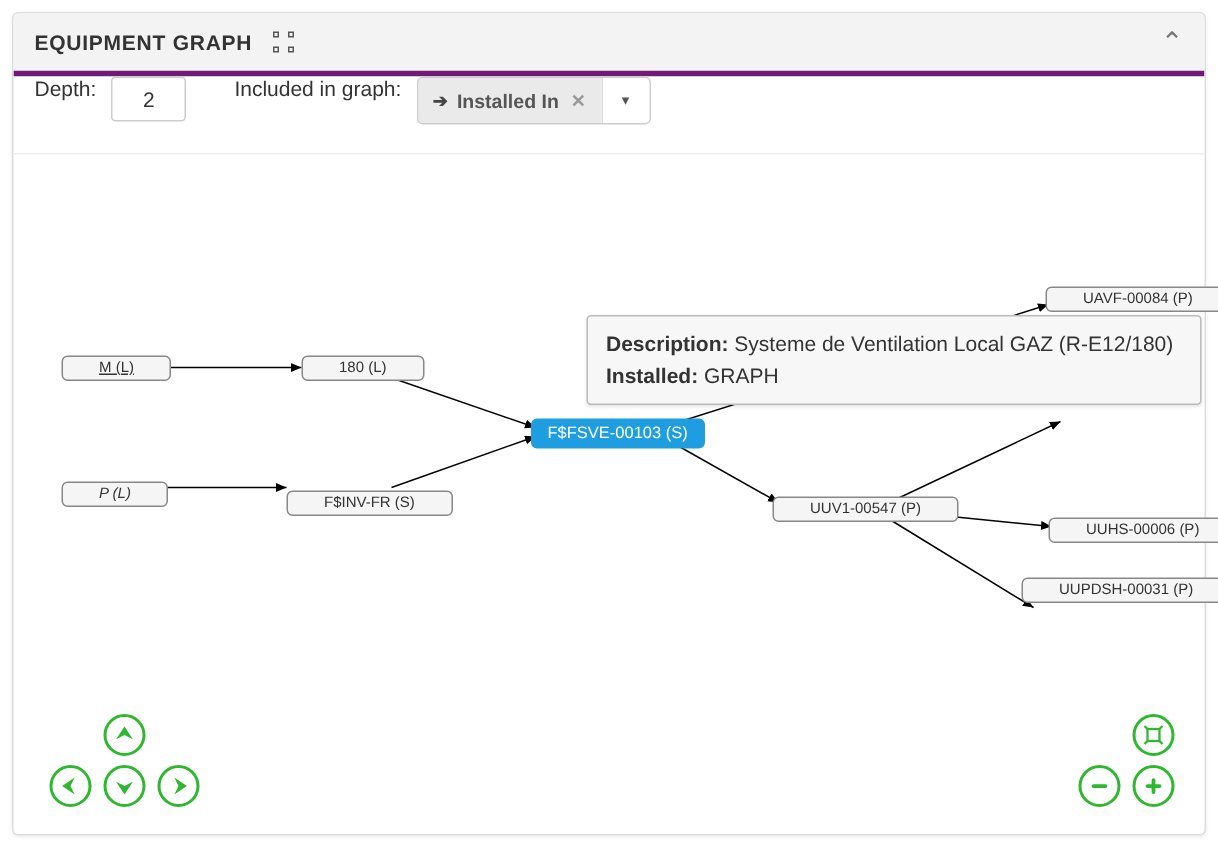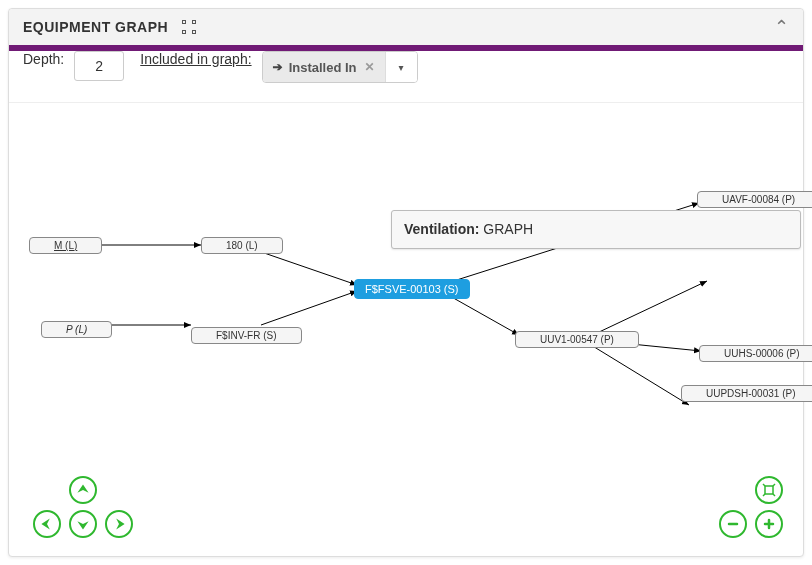--- a/index.html
+++ b/index.html
@@ -17,21 +17,21 @@
     height: 549px;
     background: #fff;
     border: 1px solid #ddd;
     border-radius: 4px;
     box-shadow: 0 1px 3px rgba(0,0,0,0.08);
     position: relative;
   }
   .header {
     height: 42px;
     background: #f3f3f3;
-    border-bottom: 6px solid #701a75;
+    border-bottom: 4px solid #701a75;
     display: flex;
     align-items: center;
     padding: 0 14px;
     border-radius: 4px 4px 0 0;
   }
   .header-title {
     font-size: 14px;
     font-weight: bold;
     color: #333;
     letter-spacing: 0.5px;
@@ -188,21 +188,21 @@
         <span class="fc-tr"></span>
         <span class="fc-bl"></span>
         <span class="fc-br"></span>
     </span>
     <span class="collapse-icon">⌃</span>
   </div>
 
   <div class="toolbar">
     <span>Depth:</span>
     <input class="depth-input" value="2" style="">
-    <span style="margin-left:6px;text-decoration:underline;">Included in graph:</span>
+    <span style="margin-left:22px;">Included in graph:</span>
     <div class="chip-group">
       <div class="chip">
         <span class="chip-arrow">➔</span>
         <span>Installed In</span>
         <span class="chip-close">✕</span>
       </div>
       <div class="chip-caret">▾</div>
     </div>
   </div>
 
@@ -226,33 +226,37 @@
 
       <line x1="432" y1="182" x2="690" y2="100" stroke="#000" stroke-width="1" marker-end="url(#arrow)"></line>
 
       <line x1="588" y1="230" x2="698" y2="178" stroke="#000" stroke-width="1" marker-end="url(#arrow)"></line>
 
       <line x1="592" y1="238" x2="692" y2="248" stroke="#000" stroke-width="1" marker-end="url(#arrow)"></line>
 
       <line x1="582" y1="242" x2="680" y2="302" stroke="#000" stroke-width="1" marker-end="url(#arrow)"></line>
     </svg>
 
-    <div class="node" style="left:20px; top:134px;text-decoration:underline;">M (L)</div>
+    <div class="node" style="left:32px; top:134px;text-decoration:underline;">M (L)</div>
     <div class="node" style="left:32px; top:218px;font-style:italic;">P (L)</div>
     <div class="node" style="left:192px; top:134px;">180 (L)</div>
     <div class="node" style="left:182px; top:224px;">F$INV-FR (S)</div>
     <div class="node selected" style="left:345px; top:176px;">F$FSVE-00103 (S)</div>
     <div class="node" style="left:506px; top:228px;">UUV1-00547 (P)</div>
     <div class="node" style="left:688px; top:88px;">UAVF-00084 (P)</div>
     <div class="node" style="left:690px; top:242px;">UUHS-00006 (P)</div>
     <div class="node" style="left:672px; top:282px;">UUPDSH-00031 (P)</div>
 
     <div class="tooltip" style="left:382px; top:107px; right:2px;">
       <div>
-        <b>Ventilation:</b>
+        <b>Description:</b>
+        <span>Systeme de Ventilation Local GAZ (R-E12/180)</span>
+      </div>
+      <div>
+        <b>Installed:</b>
         <span>GRAPH</span>
       </div>
     </div>
 
     <div class="ctrl-btn" style="left:60px; bottom:52px;">
       <svg viewBox="0 0 10 10">
           <path d="M5 1 L9 7 L5 5 L1 7 Z" fill="#2fb82f"></path>
         </svg>
     </div>
     <div class="ctrl-btn" style="left:24px; bottom:18px;">

